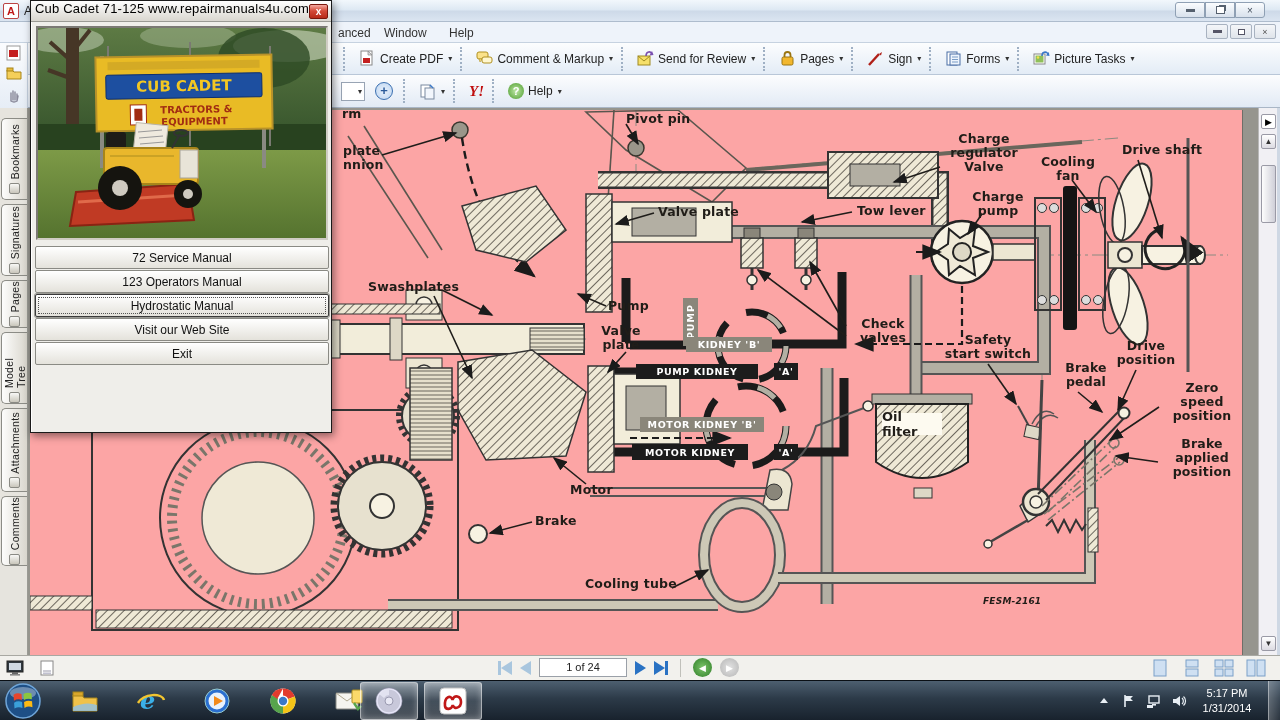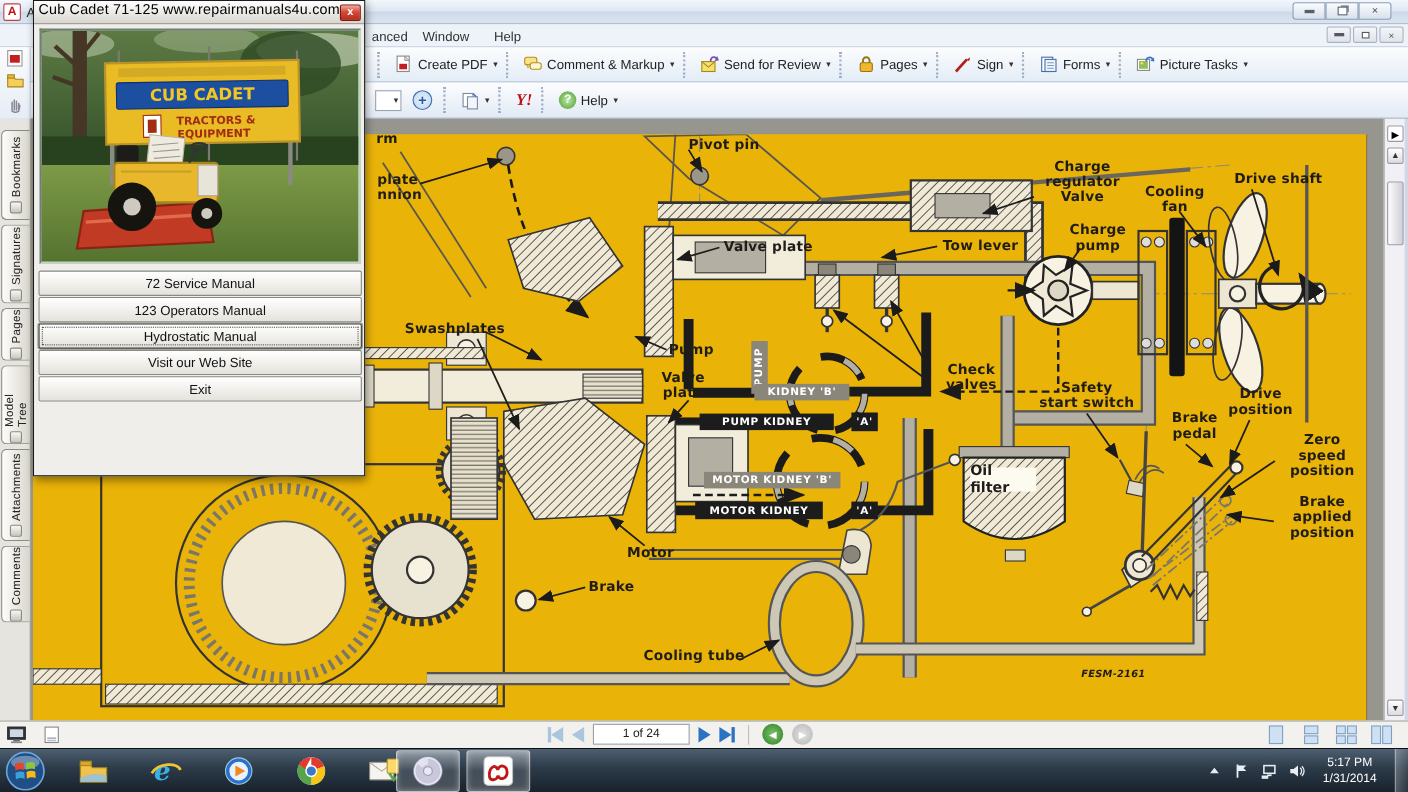--- a/index.html
+++ b/index.html
@@ -55,21 +55,21 @@
     display:flex; flex-direction:column; align-items:center; justify-content:center; gap:4px; }
   .vtab span { writing-mode:vertical-rl; transform:rotate(180deg);
     font-size:10.5px; color:#222; letter-spacing:.3px; }
   .tabicon { width:11px; height:11px; background:linear-gradient(#f8f8f6,#c9c6bb);
     border:1px solid #8a8a84; border-radius:2px; }
 
   
   .docarea { position:absolute; left:28px; top:108px; width:1230px; height:547px;
     background:#96958e; overflow:hidden; }
   .page { position:absolute; left:2px; top:2px; width:1213px; height:545px;
-    background:#eab308; border-right:1px solid #6f6e68; overflow:hidden;margin-top:12px; }
+    background:#fca5a5; border-right:1px solid #6f6e68; overflow:hidden; }
   .page svg { position:absolute; left:0; top:0; }
 
   .dlabel { position:absolute; font:700 12.5px "DejaVu Sans",sans-serif; color:#201d18;
     white-space:pre-line; line-height:1.13; letter-spacing:.2px; }
   .dlabel.c { text-align:center; }
   .dlabel.sm { font-size:9px; font-style:italic; }
   .dband { position:absolute; background:#1c1c1c; color:#fff;
     font:700 9.5px "DejaVu Sans",sans-serif; letter-spacing:.6px;
     display:flex; align-items:center; justify-content:center; white-space:nowrap; }
   .dband.gb { background:#8a867a; }
@@ -123,21 +123,21 @@
   .launcher { position:absolute; left:30px; top:0; width:302px; height:433px;
     background:#efeeea; border:1px solid #1a1a1a; box-shadow:2px 3px 8px rgba(0,0,0,.45),
     inset 1px 1px 0 #fff; z-index:50; }
   .ltitle { position:relative; height:21px; background:linear-gradient(#ffffff,#d9d6cf);
     border-bottom:1px solid #9a9a94; display:flex; align-items:flex-start; padding:0 4px; }
   .ltitle-text { font-size:13px; color:#000; letter-spacing:.2px; }
   .lclose { position:absolute; right:3px; top:3px; width:19px; height:15px;
     background:linear-gradient(#f4a9a0,#d44a38 45%,#b72a18); border:1px solid #7a160c; border-radius:2px;
     color:#fff; font:700 10px "Liberation Sans",sans-serif; text-align:center; line-height:13px; }
   .lphoto { position:absolute; left:5px; top:25px; width:292px; height:214px;
-    border:2px inset #cfccc4; background:#86efac; overflow:hidden; }
+    border:2px inset #cfccc4; background:#fdba74; overflow:hidden; }
   .lbtns { position:absolute; left:3px; top:244px; width:296px; }
   .lbtn { height:23px; margin:1px 1px; background:linear-gradient(#ffffff,#e4e2db);
     border:1px solid #8a8a84; border-radius:2px; box-shadow:inset 0 1px 0 #fff;
     font-size:12px; color:#111; display:flex; align-items:center; justify-content:center; }
   .lbtn.focused { border:1px solid #3a3a3a; box-shadow:0 0 0 1px #9a9a94, inset 0 1px 0 #fff;
     outline:1px dotted #555; outline-offset:-4px; }
 </style>
 </head>
 <body>
 

